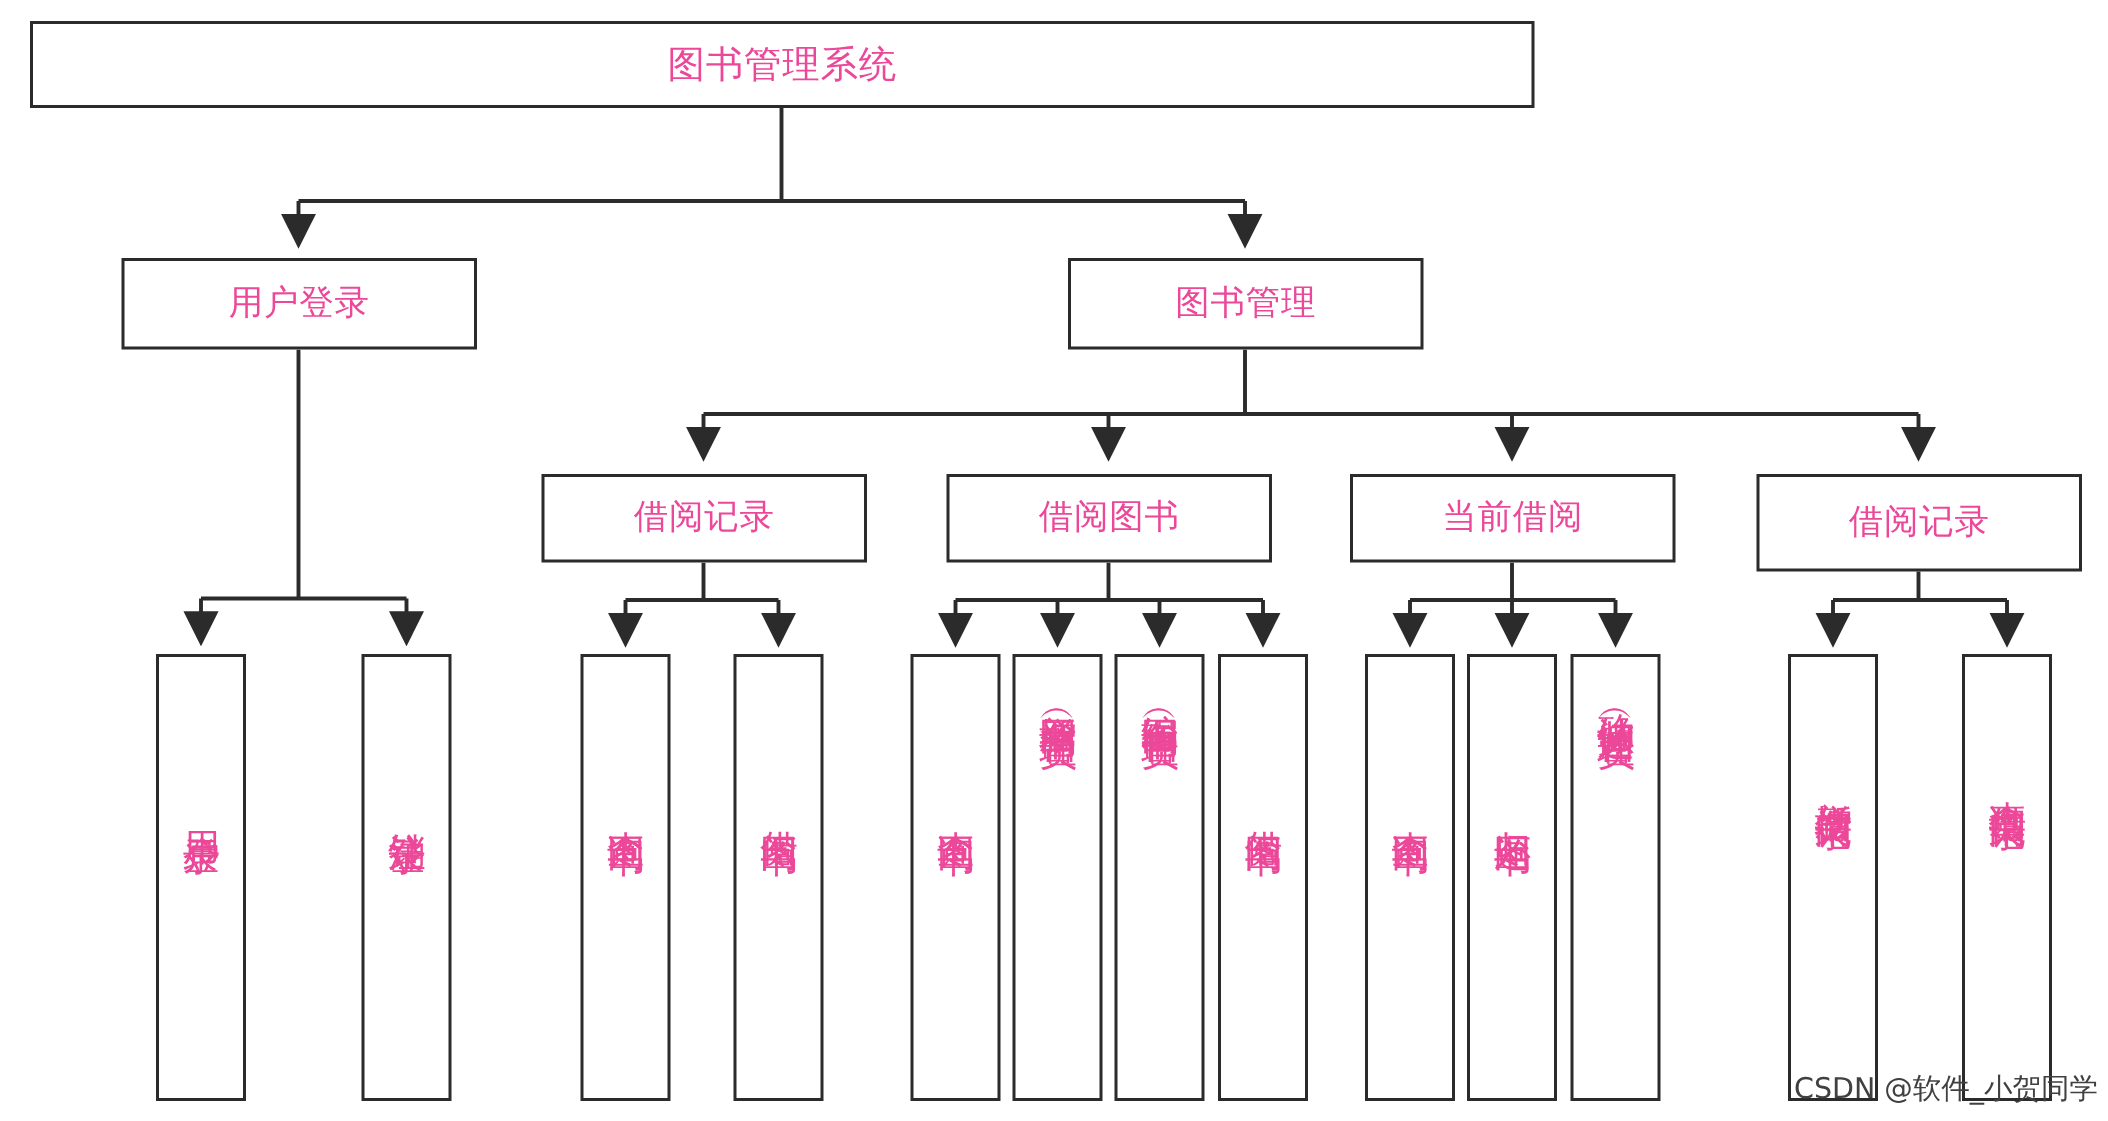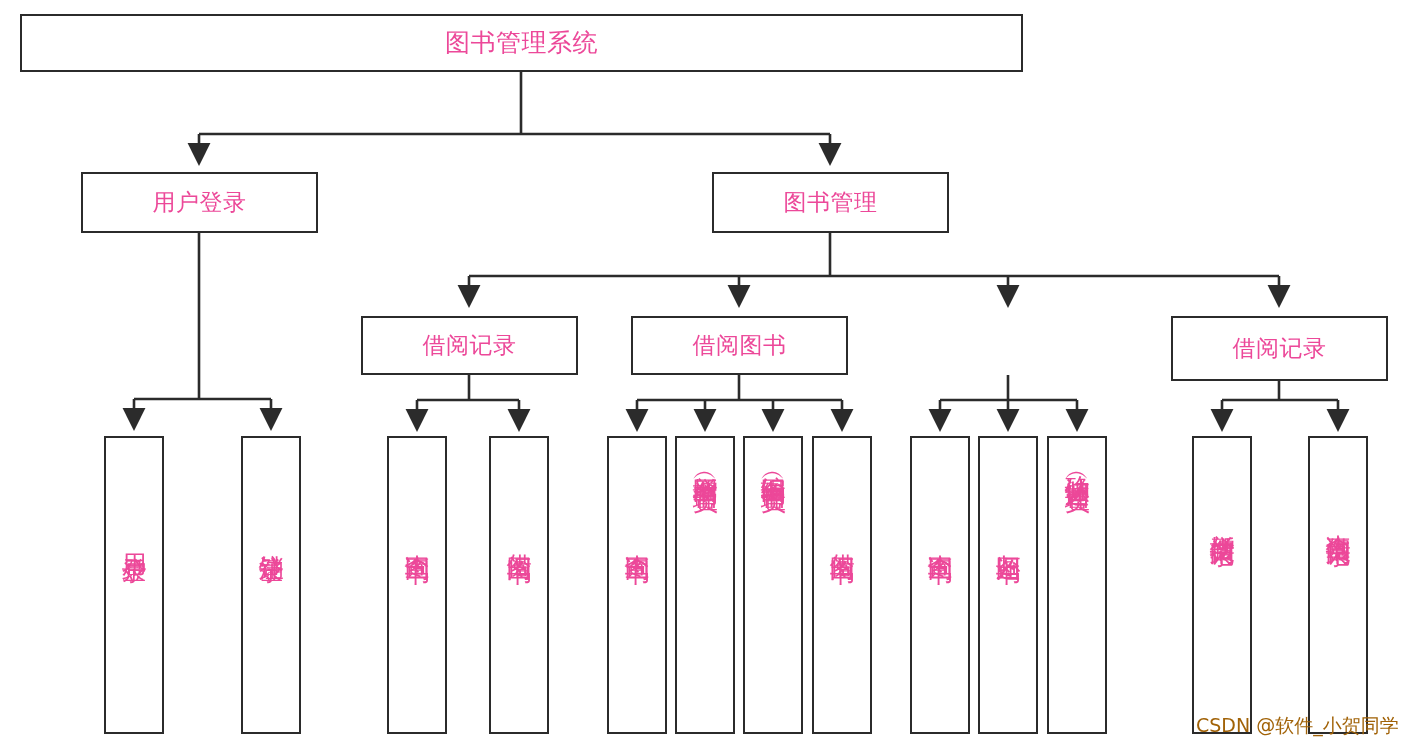--- a/index.html
+++ b/index.html
@@ -57,21 +57,21 @@
     white-space: nowrap;
   }
   .node.leaf.mid .label   { margin-top: 96px; }
   .node.leaf.tall .label  { margin-top: 18px; }
   .node.leaf.short .label { margin-top: 76px; }
   .watermark {
     position: absolute;
     left: 1196px;
     top: 713px;
     font-size: 19px;
-    color: #a16207;
+    color: #404040;
     white-space: nowrap;
     z-index: 3;
     font-family: "DejaVu Sans", "Liberation Sans", sans-serif;
   }
 </style>
 </head>
 <body>
 
 <div id="canvas">
 
@@ -139,20 +139,23 @@
   </div>
 
   <div class="node lvl2" style="left:361px; top:316px; width:217px; height:59px;">
     <span class="label">借阅记录</span>
   </div>
 
   <div class="node lvl2" style="left:631px; top:316px; width:217px; height:59px;">
     <span class="label">借阅图书</span>
   </div>
 
+  <div class="node lvl2" style="left:900px; top:316px; width:217px; height:59px;">
+    <span class="label">当前借阅</span>
+  </div>
 
   <div class="node lvl2" style="left:1171px; top:316px; width:217px; height:65px;">
     <span class="label">借阅记录</span>
   </div>
 
   <div class="node leaf mid" style="left:104px; top:436px; width:60px; height:298px;">
     <span class="label">用户登录</span>
   </div>
 
   <div class="node leaf mid" style="left:241px; top:436px; width:60px; height:298px;">

